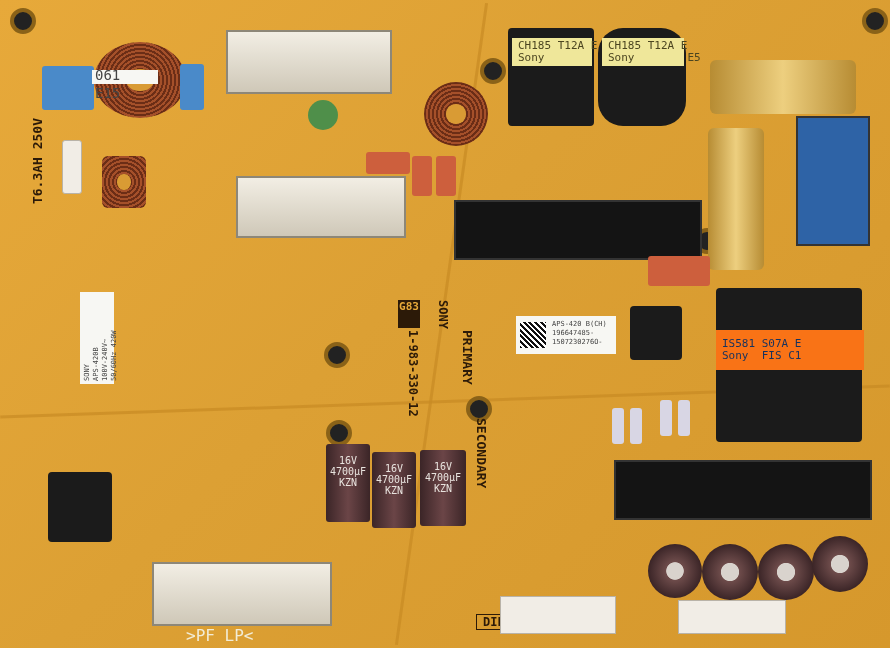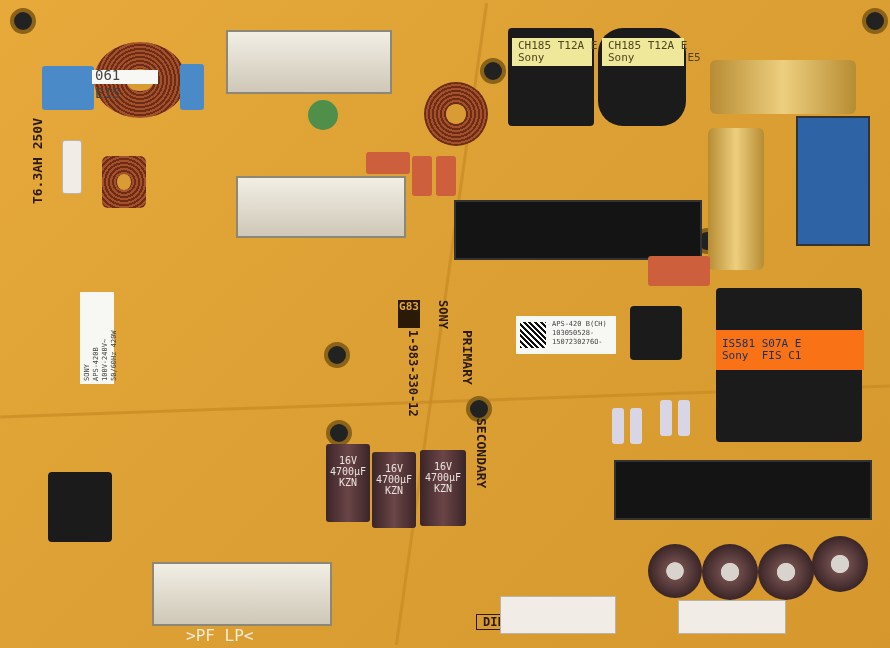--- a/index.html
+++ b/index.html
@@ -92,21 +92,21 @@
       <span>SONY</span><br>
       <span>APS-420B</span><br>
       <span>100V-240V~</span><br>
       <span>50/60Hz 420W</span>
     </div>
   </div>
   <div class="sticker" style="left:516px;top:294px;width:100px;height:38px;margin-top:22px;">
     <div style="position:absolute;left:4px;top:6px;width:26px;height:26px;background:repeating-linear-gradient(45deg,#111 0 2px,#fff 2px 4px);"></div>
     <div style="position:absolute;left:36px;top:4px;">
       <div>APS-420 B(CH)</div>
-      <div>103050528-</div>
+      <div>196647485-</div>
       <div>1507230276O-</div>
     </div>
   </div>
 
   <div class="cap" style="left:326px;top:444px;width:44px;height:78px;"><br><span>16V 4700µF</span><br><span>KZN</span></div>
   <div class="cap" style="left:372px;top:452px;width:44px;height:76px;"><br><span>16V 4700µF</span><br><span>KZN</span></div>
   <div class="cap" style="left:420px;top:450px;width:46px;height:76px;"><br><span>16V 4700µF</span><br><span>KZN</span></div>
   <div class="smcap" style="left:648px;top:544px;width:54px;height:54px;"></div>
   <div class="smcap" style="left:702px;top:544px;width:56px;height:56px;"></div>
   <div class="smcap" style="left:758px;top:544px;width:56px;height:56px;"></div>

